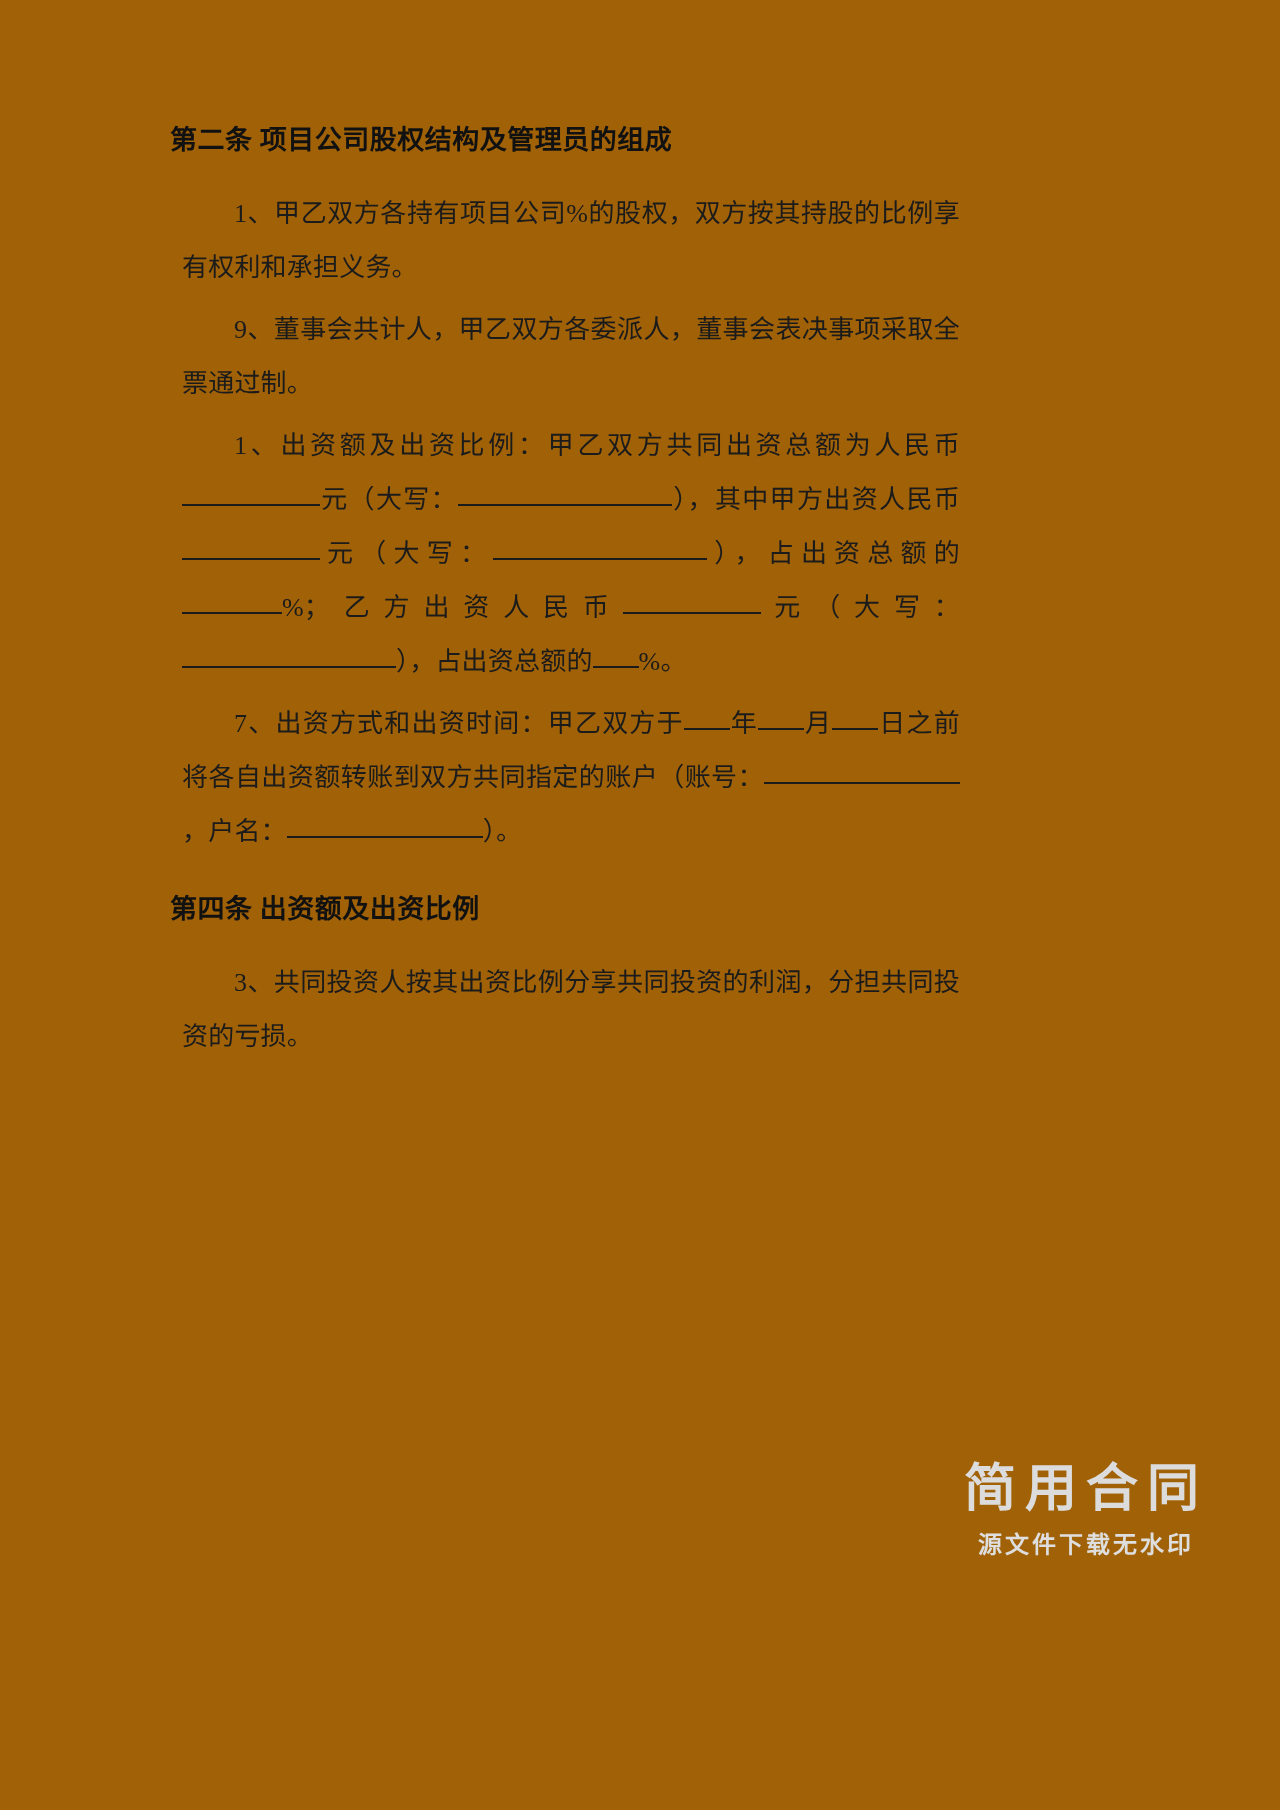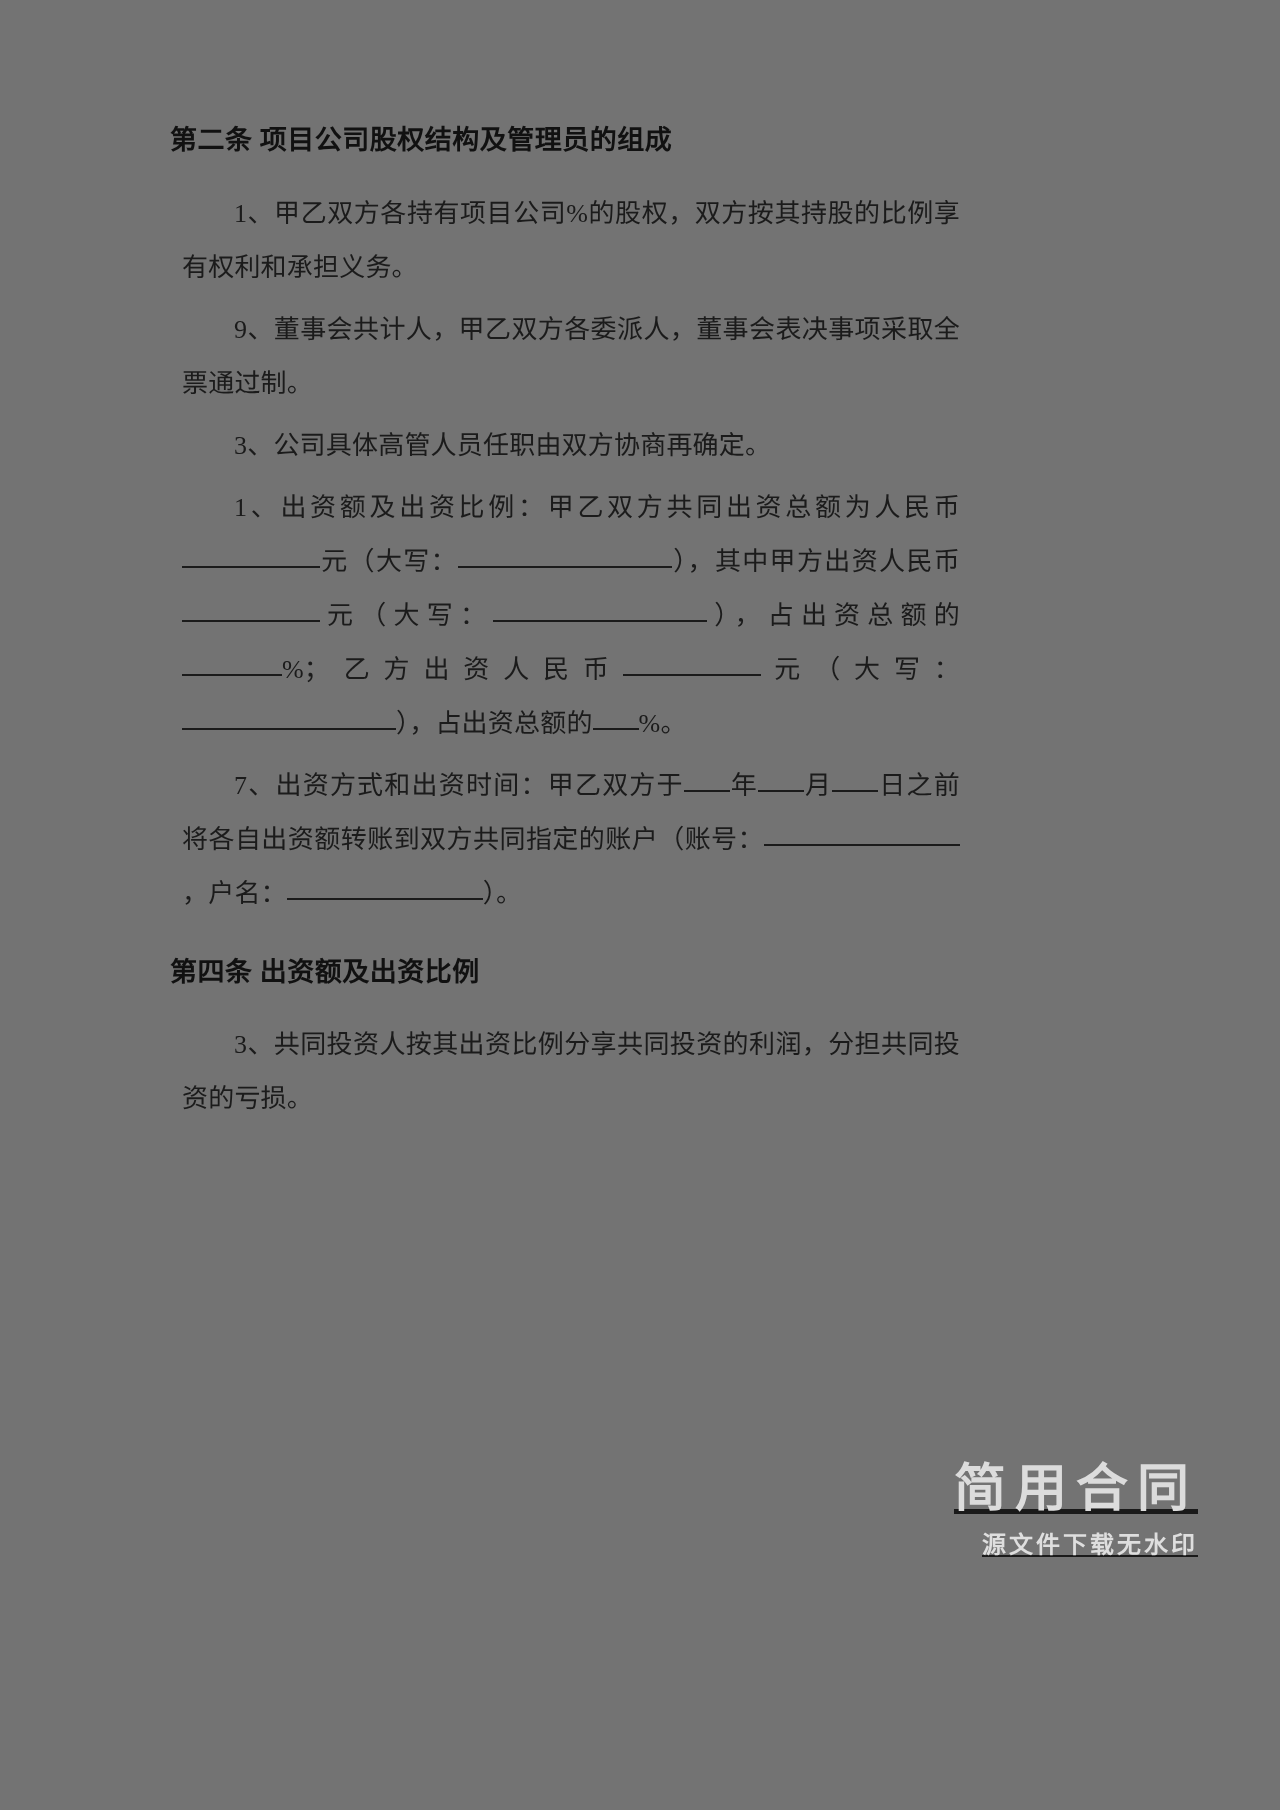--- a/index.html
+++ b/index.html
@@ -10,21 +10,21 @@
   }
   body {
     font-family: "Liberation Serif", "DejaVu Serif", serif;
     color: #1a1a1a;
   }
   .page {
     position: relative;
     width: 1280px;
     height: 1810px;
     margin: 0 auto;
-    background: #737373;
+    background: #a16207;
     overflow: hidden;
     box-sizing: border-box;
   }
   .doc-body {
     position: absolute;
     left: 170px;
     top: 120px;
     width: 790px;
   }
   .heading {
@@ -58,26 +58,25 @@
   }
   .b-xs { width: 46px; }
   .b-sm { width: 100px; }
   .b-md { width: 138px; }
   .b-lg { width: 196px; }
   .b-xl { width: 214px; }
 
   
   .watermark {
     position: absolute;
-    right: 82px;
+    right: 72px;
     bottom: 250px;
-    text-align: right;
+    text-align: center;
     user-select: none;
     pointer-events: none;
-    text-decoration: underline;
   }
   .watermark-title {
     font-family: "Liberation Sans", "DejaVu Sans", sans-serif;
     font-size: 52px;
     font-weight: bold;
     letter-spacing: 9px;
     color: #dcdcdc;
     line-height: 1.15;
     white-space: nowrap;
   }
@@ -93,21 +92,20 @@
 </style>
 </head>
 <body>
 
 <div class="page">
 
   <div class="doc-body">
       <div class="heading">第二条 项目公司股权结构及管理员的组成</div>
       <p class="para">1、甲乙双方各持有项目公司%的股权，双方按其持股的比例享有权利和承担义务。</p>
       <p class="para">9、董事会共计人，甲乙双方各委派人，董事会表决事项采取全票通过制。</p>
-      <p class="para">3、公司具体高管人员任职由双方协商再确定。</p>
       <p class="para"><span>1、出资额及出资比例：甲乙双方共同出资总额为人民币</span><span class="blank b-md"></span><span>元（大写：</span><span class="blank b-xl"></span><span>），其中甲方出资人民币</span><span class="blank b-md"></span><span>元（大写：</span><span class="blank b-xl"></span><span>），占出资总额的</span><span class="blank b-sm"></span><span>%；乙方出资人民币</span><span class="blank b-md"></span><span>元（大写：</span><span class="blank b-xl"></span><span>），占出资总额的</span><span class="blank b-xs"></span><span>%。</span></p>
       <p class="para"><span>7、出资方式和出资时间：甲乙双方于</span><span class="blank b-xs"></span><span>年</span><span class="blank b-xs"></span><span>月</span><span class="blank b-xs"></span><span>日之前将各自出资额转账到双方共同指定的账户（账号：</span><span class="blank b-lg"></span><span>，户名：</span><span class="blank b-lg"></span><span>）。</span></p>
       <div class="heading">第四条 出资额及出资比例</div>
       <p class="para">3、共同投资人按其出资比例分享共同投资的利润，分担共同投资的亏损。</p>
     </div>
 
   <div class="watermark">
     <div class="watermark-title">简用合同</div>
     <div class="watermark-sub">源文件下载无水印</div>
   </div>

